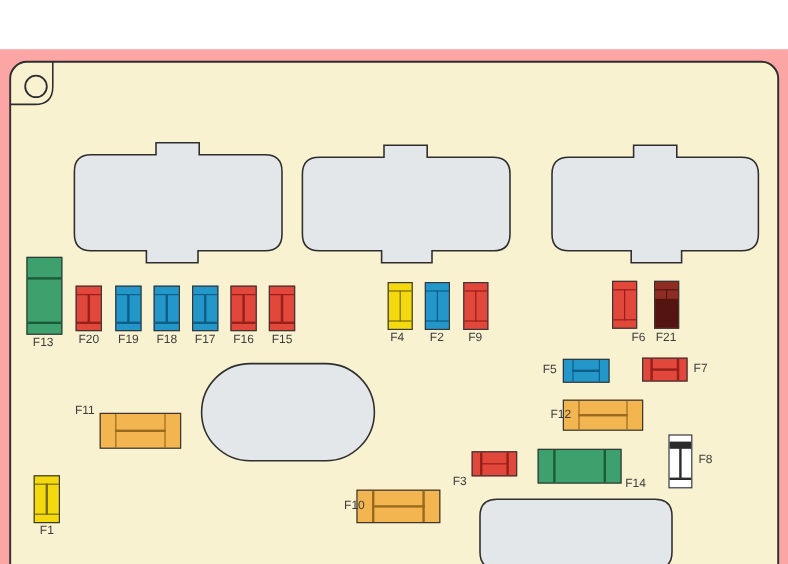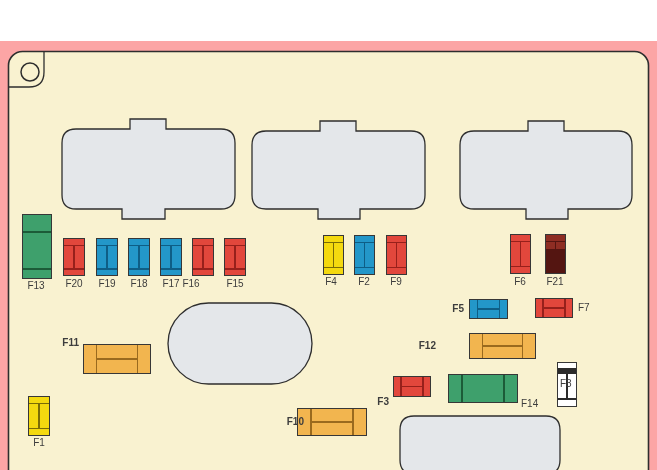--- a/index.html
+++ b/index.html
@@ -31,21 +31,21 @@
   .wht .hl{left:-0.2px;right:-0.2px;height:1.4px;}
   .wht .hl.t{top:12%;} .wht .hl.b{bottom:15%;}
   .wht .band{left:-0.2px;right:-0.2px;top:16%;height:4.5px;}
   .wht .vl{width:1.6px;left:50%;margin-left:-0.8px;top:16%;bottom:15%;}
   
   .shade{left:-0.2px;right:-0.2px;top:38%;bottom:-0.2px;background:rgba(50,8,4,0.35);}
   
   .flabel{position:absolute;font-size:10px;font-weight:400;color:#3D3D3D;
           white-space:nowrap;line-height:10px;}
   .cb{transform:translateX(-50%);}
-  .ra{transform:translateX(-100%);font-weight:bold;}
+  .ra{transform:translateX(-100%);}
 </style>
 </head>
 <body>
 
 <div id="stage">
 
   <svg id="baseSvg" width="657" height="470" viewBox="0 0 657 470">
 
     <rect x="8.5" y="10.5" width="640" height="450" rx="14" fill="#F9F2D0" stroke="#2E2E2E" stroke-width="1.6"></rect>
 
@@ -103,21 +103,21 @@
       <i class="hl b"></i>
       <i class="vl"></i>
     </div>
   <span class="flabel cb" style="left:171px;top:238px">F17</span>
 
   <div class="fuse v red" style="left:192px;top:197px;width:22px;height:38px">
       <i class="hl t"></i>
       <i class="hl b"></i>
       <i class="vl"></i>
     </div>
-  <span class="flabel cb" style="left:191px;top:238px">F16</span>
+  <span class="flabel cb" style="left:203px;top:238px">F16</span>
 
   <div class="fuse v red" style="left:224px;top:197px;width:22px;height:38px">
       <i class="hl t"></i>
       <i class="hl b"></i>
       <i class="vl"></i>
     </div>
   <span class="flabel cb" style="left:235px;top:238px">F15</span>
 
   <div class="fuse v yellow" style="left:323px;top:194px;width:21px;height:40px">
       <i class="hl t"></i>
@@ -138,21 +138,21 @@
       <i class="hl b"></i>
       <i class="vl"></i>
     </div>
   <span class="flabel cb" style="left:396px;top:236px">F9</span>
 
   <div class="fuse v red" style="left:510px;top:193px;width:21px;height:40px">
       <i class="hl t"></i>
       <i class="hl b"></i>
       <i class="vl"></i>
     </div>
-  <span class="flabel cb" style="left:520px;top:236px">F6</span>
+  <span class="flabel cb" style="left:532px;top:236px">F6</span>
 
   <div class="fuse v darkred" style="left:545px;top:193px;width:21px;height:40px">
       <i class="shade"></i>
       <i class="hl t"></i>
       <i class="hl b"></i>
       <i class="vl"></i>
     </div>
   <span class="flabel cb" style="left:555px;top:236px">F21</span>
 
   <div class="fuse h blue" style="left:469px;top:258px;width:39px;height:20px">
@@ -167,42 +167,42 @@
       <i class="vl r"></i>
       <i class="hm"></i>
     </div>
   <span class="flabel" style="left:578px;top:262px">F7</span>
 
   <div class="fuse h orange" style="left:469px;top:292px;width:67px;height:26px">
       <i class="vl l"></i>
       <i class="vl r"></i>
       <i class="hm"></i>
     </div>
-  <span class="flabel ra" style="left:436px;top:300px">F12</span>
+  <span class="flabel ra" style="left:476px;top:300px">F12</span>
 
   <div class="fuse h red" style="left:393px;top:335px;width:38px;height:21px">
       <i class="vl l"></i>
       <i class="vl r"></i>
       <i class="hm"></i>
     </div>
   <span class="flabel ra" style="left:389px;top:356px">F3</span>
 
   <div class="fuse h ends green" style="left:448px;top:333px;width:70px;height:29px">
       <i class="vl l"></i>
       <i class="vl r"></i>
     </div>
   <span class="flabel" style="left:521px;top:358px">F14</span>
 
   <div class="fuse wht white" style="left:557px;top:321px;width:20px;height:45px">
       <i class="hl t"></i>
       <i class="band"></i>
       <i class="vl"></i>
       <i class="hl b"></i>
     </div>
-  <span class="flabel" style="left:560px;top:338px">F8</span>
+  <span class="flabel" style="left:582px;top:338px">F8</span>
 
   <div class="fuse h orange" style="left:83px;top:303px;width:68px;height:30px">
       <i class="vl l"></i>
       <i class="vl r"></i>
       <i class="hm"></i>
     </div>
   <span class="flabel ra" style="left:79px;top:297px">F11</span>
 
   <div class="fuse v yellow" style="left:28px;top:355px;width:22px;height:40px">
       <i class="hl t"></i>

